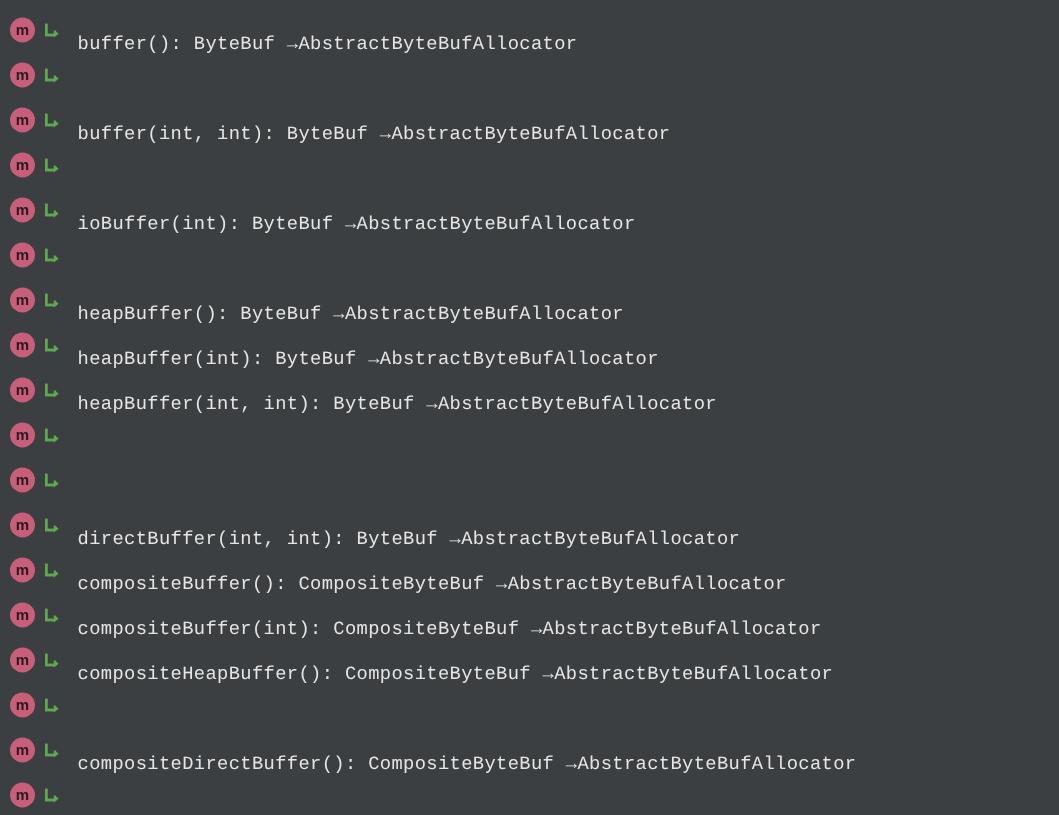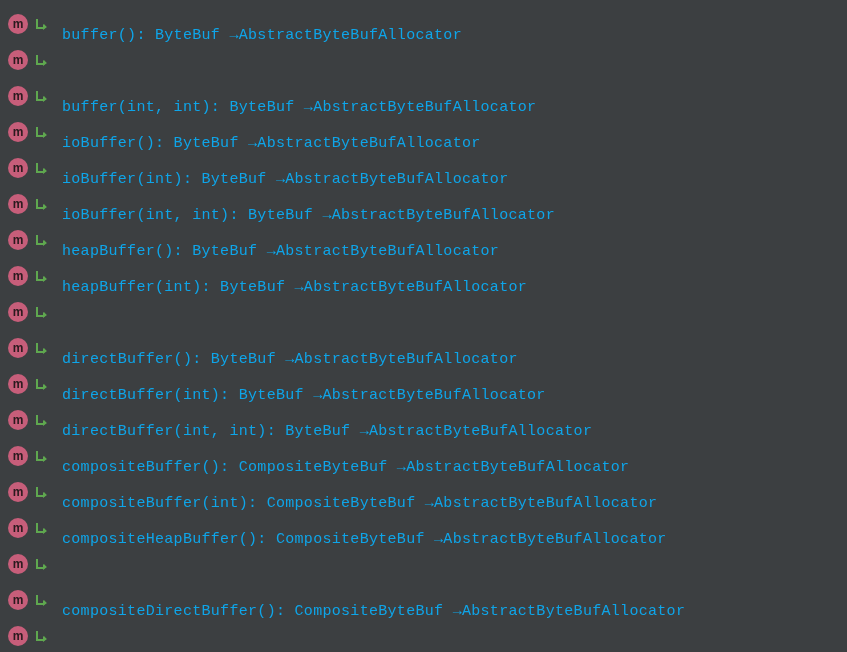--- a/index.html
+++ b/index.html
@@ -48,21 +48,21 @@
       width: 14px;
       height: 14px;
       flex-shrink: 0;
       position: relative;
     }
     .override-icon svg {
       width: 14px;
       height: 14px;
     }
     .method-text {
-      color: #0ea5e9;
+      color: #e5e5e5;
       white-space: nowrap;
       margin-left: 8px;
       letter-spacing: 0.3px;
       margin-top: 22px;
     }
   </style>
 </head>
 <body>
 
 <div class="method-list" id="method-list-container">
@@ -100,21 +100,20 @@
     </div>
     <div class="method-item">
       <div class="method-icon">
         <span class="method-icon-letter">m</span>
       </div>
       <div class="override-icon">
 <svg viewBox="0 0 14 14" xmlns="http://www.w3.org/2000/svg">
   <path d="M 2 12 L 2 2 L 4 2 L 4 10 L 10 10 L 10 7 L 12 9.5 L 10 12 L 10 12 Z" fill="#5fa84f"></path>
   <path d="M 2 12 L 2 2 L 4 2 L 4 10 L 9 10 L 9 7 L 13 10 L 9 13 L 9 12 Z" fill="#5fa84f"></path>
 </svg></div>
-      <span class="method-text">ioBuffer(): ByteBuf →AbstractByteBufAllocator</span>
     </div>
     <div class="method-item">
       <div class="method-icon">
         <span class="method-icon-letter">m</span>
       </div>
       <div class="override-icon">
 <svg viewBox="0 0 14 14" xmlns="http://www.w3.org/2000/svg">
   <path d="M 2 12 L 2 2 L 4 2 L 4 10 L 10 10 L 10 7 L 12 9.5 L 10 12 L 10 12 Z" fill="#5fa84f"></path>
   <path d="M 2 12 L 2 2 L 4 2 L 4 10 L 9 10 L 9 7 L 13 10 L 9 13 L 9 12 Z" fill="#5fa84f"></path>
 </svg></div>
@@ -122,21 +121,20 @@
     </div>
     <div class="method-item">
       <div class="method-icon">
         <span class="method-icon-letter">m</span>
       </div>
       <div class="override-icon">
 <svg viewBox="0 0 14 14" xmlns="http://www.w3.org/2000/svg">
   <path d="M 2 12 L 2 2 L 4 2 L 4 10 L 10 10 L 10 7 L 12 9.5 L 10 12 L 10 12 Z" fill="#5fa84f"></path>
   <path d="M 2 12 L 2 2 L 4 2 L 4 10 L 9 10 L 9 7 L 13 10 L 9 13 L 9 12 Z" fill="#5fa84f"></path>
 </svg></div>
-      <span class="method-text">ioBuffer(int, int): ByteBuf →AbstractByteBufAllocator</span>
     </div>
     <div class="method-item">
       <div class="method-icon">
         <span class="method-icon-letter">m</span>
       </div>
       <div class="override-icon">
 <svg viewBox="0 0 14 14" xmlns="http://www.w3.org/2000/svg">
   <path d="M 2 12 L 2 2 L 4 2 L 4 10 L 10 10 L 10 7 L 12 9.5 L 10 12 L 10 12 Z" fill="#5fa84f"></path>
   <path d="M 2 12 L 2 2 L 4 2 L 4 10 L 9 10 L 9 7 L 13 10 L 9 13 L 9 12 Z" fill="#5fa84f"></path>
 </svg></div>
@@ -155,42 +153,41 @@
     </div>
     <div class="method-item">
       <div class="method-icon">
         <span class="method-icon-letter">m</span>
       </div>
       <div class="override-icon">
 <svg viewBox="0 0 14 14" xmlns="http://www.w3.org/2000/svg">
   <path d="M 2 12 L 2 2 L 4 2 L 4 10 L 10 10 L 10 7 L 12 9.5 L 10 12 L 10 12 Z" fill="#5fa84f"></path>
   <path d="M 2 12 L 2 2 L 4 2 L 4 10 L 9 10 L 9 7 L 13 10 L 9 13 L 9 12 Z" fill="#5fa84f"></path>
 </svg></div>
-    </div>
-    <div class="method-item">
-      <div class="method-icon">
-        <span class="method-icon-letter">m</span>
-      </div>
-      <div class="override-icon">
-<svg viewBox="0 0 14 14" xmlns="http://www.w3.org/2000/svg">
-  <path d="M 2 12 L 2 2 L 4 2 L 4 10 L 10 10 L 10 7 L 12 9.5 L 10 12 L 10 12 Z" fill="#5fa84f"></path>
-  <path d="M 2 12 L 2 2 L 4 2 L 4 10 L 9 10 L 9 7 L 13 10 L 9 13 L 9 12 Z" fill="#5fa84f"></path>
-</svg></div>
-      <span class="method-text">directBuffer(): ByteBuf →AbstractByteBufAllocator</span>
-    </div>
-    <div class="method-item">
-      <div class="method-icon">
-        <span class="method-icon-letter">m</span>
-      </div>
-      <div class="override-icon">
-<svg viewBox="0 0 14 14" xmlns="http://www.w3.org/2000/svg">
-  <path d="M 2 12 L 2 2 L 4 2 L 4 10 L 10 10 L 10 7 L 12 9.5 L 10 12 L 10 12 Z" fill="#5fa84f"></path>
-  <path d="M 2 12 L 2 2 L 4 2 L 4 10 L 9 10 L 9 7 L 13 10 L 9 13 L 9 12 Z" fill="#5fa84f"></path>
-</svg></div>
-      <span class="method-text">directBuffer(int): ByteBuf →AbstractByteBufAllocator</span>
+      <span class="method-text">heapBuffer(int, int): ByteBuf →AbstractByteBufAllocator</span>
+    </div>
+    <div class="method-item">
+      <div class="method-icon">
+        <span class="method-icon-letter">m</span>
+      </div>
+      <div class="override-icon">
+<svg viewBox="0 0 14 14" xmlns="http://www.w3.org/2000/svg">
+  <path d="M 2 12 L 2 2 L 4 2 L 4 10 L 10 10 L 10 7 L 12 9.5 L 10 12 L 10 12 Z" fill="#5fa84f"></path>
+  <path d="M 2 12 L 2 2 L 4 2 L 4 10 L 9 10 L 9 7 L 13 10 L 9 13 L 9 12 Z" fill="#5fa84f"></path>
+</svg></div>
+    </div>
+    <div class="method-item">
+      <div class="method-icon">
+        <span class="method-icon-letter">m</span>
+      </div>
+      <div class="override-icon">
+<svg viewBox="0 0 14 14" xmlns="http://www.w3.org/2000/svg">
+  <path d="M 2 12 L 2 2 L 4 2 L 4 10 L 10 10 L 10 7 L 12 9.5 L 10 12 L 10 12 Z" fill="#5fa84f"></path>
+  <path d="M 2 12 L 2 2 L 4 2 L 4 10 L 9 10 L 9 7 L 13 10 L 9 13 L 9 12 Z" fill="#5fa84f"></path>
+</svg></div>
     </div>
     <div class="method-item">
       <div class="method-icon">
         <span class="method-icon-letter">m</span>
       </div>
       <div class="override-icon">
 <svg viewBox="0 0 14 14" xmlns="http://www.w3.org/2000/svg">
   <path d="M 2 12 L 2 2 L 4 2 L 4 10 L 10 10 L 10 7 L 12 9.5 L 10 12 L 10 12 Z" fill="#5fa84f"></path>
   <path d="M 2 12 L 2 2 L 4 2 L 4 10 L 9 10 L 9 7 L 13 10 L 9 13 L 9 12 Z" fill="#5fa84f"></path>
 </svg></div>

